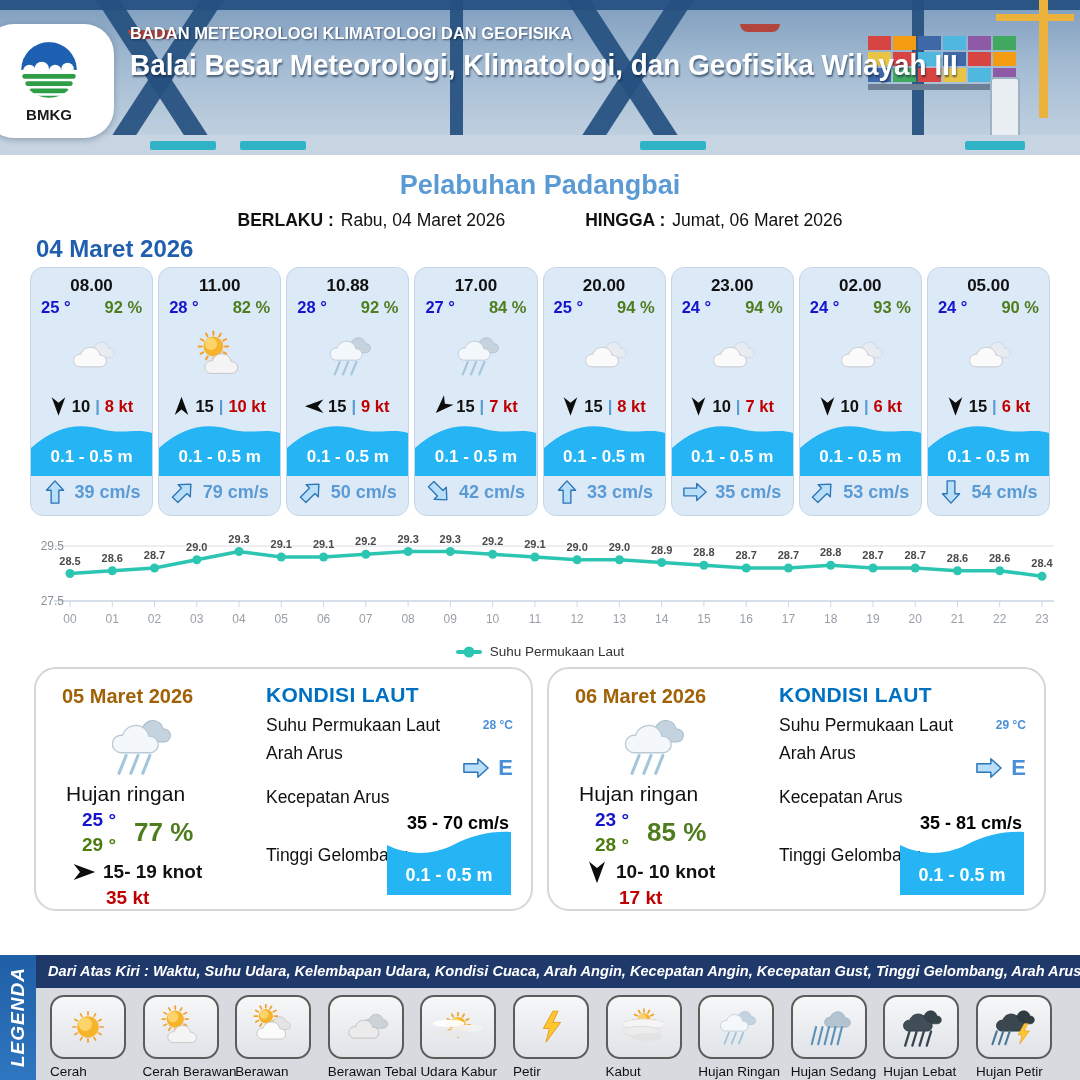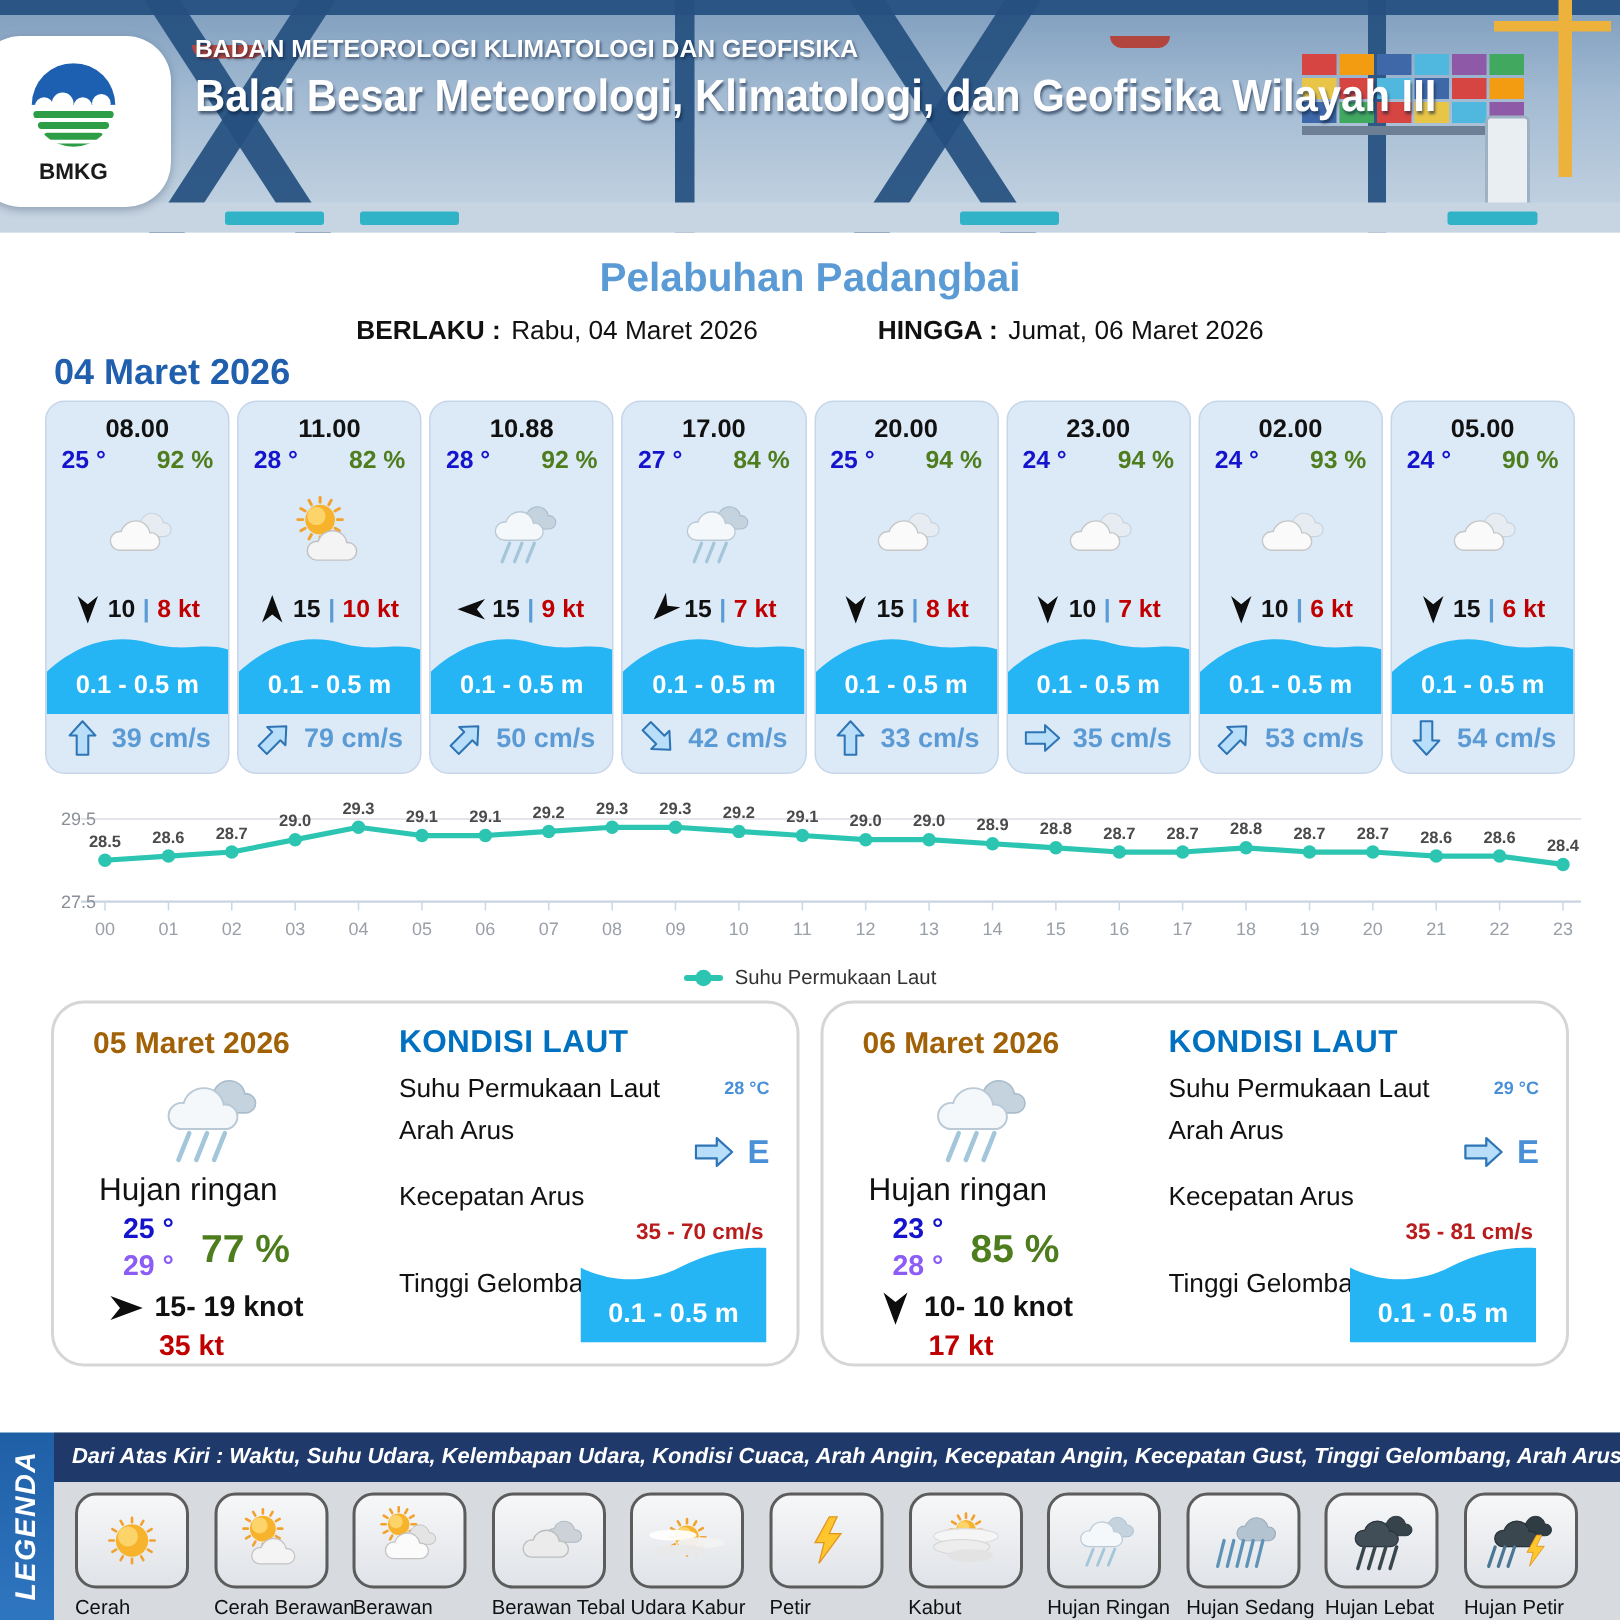--- a/index.html
+++ b/index.html
@@ -80,34 +80,34 @@
   
   .daily-row{display:grid;grid-template-columns:1fr 1fr;gap:14px;margin:8px 34px 0}
   .dcard{background:#fff;border:2px solid #d6d6d6;border-radius:22px;height:244px;
       padding:10px 18px;box-sizing:border-box;display:flex}
   .d-left{width:44%;position:relative}
   .d-date{font-size:20px;font-weight:bold;color:#a16207;margin-left:8px;margin-top:6px}
   .d-icon{margin:0 0 0 36px}
   .d-cond{font-size:21px;color:#111;margin-left:12px;margin-top:-2px}
   .d-temps{display:flex;align-items:center;gap:18px;margin-left:28px;margin-top:2px}
   .d-minmax{display:flex;flex-direction:column;font-size:19px;font-weight:bold;line-height:1.3}
-  .tmin{color:#1414cc}.tmax{color:#8b5cf6}
+  .tmin{color:#1414cc}.tmax{color:#4d7c0f}
   .d-hum{font-size:26px;font-weight:bold;color:#4e7d1e}
   .d-wind{display:flex;align-items:center;gap:9px;font-size:19px;font-weight:bold;color:#111;
       margin-left:20px;margin-top:3px}
   .d-gust{color:#c00000;font-size:19px;font-weight:bold;margin-left:52px;margin-top:3px}
   .d-right{flex:1;padding-left:10px;position:relative}
   .d-sea-head{font-size:21px;font-weight:bold;color:#0070c0;margin-top:4px;letter-spacing:.3px}
   .sea-row{display:flex;justify-content:space-between;align-items:center;min-height:28px;margin-top:4px}
   .sea-row.stag{align-items:flex-start;min-height:36px}
   .sea-lbl{font-size:17.5px;color:#111}
   .sea-val{font-size:12px;font-weight:bold;color:#4a90d8}
   .dirv{display:flex;align-items:center;gap:9px;transform:translateY(12px);font-size:22px}
   .sea-speed{text-align:right;padding-right:4px;min-height:24px;margin-top:2px;
-      font-size:15px;font-weight:bold;color:#b91c1c}
+      font-size:18px;font-weight:bold;color:#000000}
   .wavebox{position:absolute;right:2px;bottom:4px;width:124px;height:70px}
   .wavebox svg{position:absolute;inset:0}
   .wb-txt{position:absolute;left:0;right:0;bottom:9px;text-align:center;color:#fff;
       font-weight:bold;font-size:18px}
 
   
   .legend-strip{position:absolute;left:0;right:0;bottom:0;height:125px;display:flex}
   .legend-side{width:36px;background:linear-gradient(180deg,#2f76c0,#1f5fa6);color:#fff;
       display:flex;align-items:center;justify-content:center;font-weight:bold;font-style:italic;
       font-size:19px;letter-spacing:1px;writing-mode:vertical-rl;transform:rotate(180deg)}

